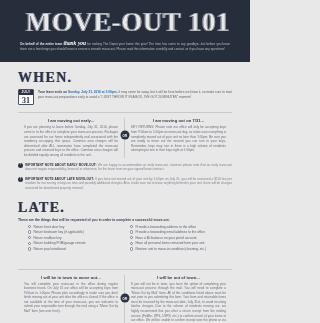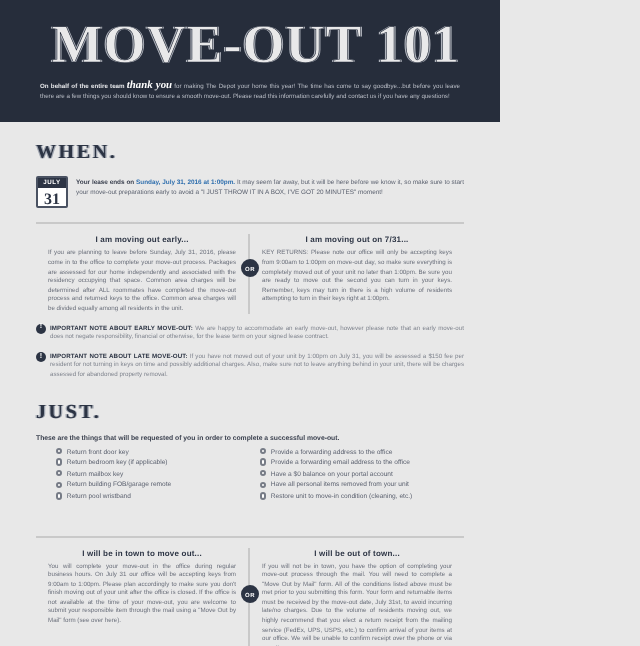--- a/index.html
+++ b/index.html
@@ -40,21 +40,21 @@
     font-weight: bold;
     font-size: 5.4px;
     color: #ffffff;
   }
 
   
   .sec { padding: 0 18px; }
   .sec-head {
     font-family: "Liberation Serif", serif;
     font-weight: bold;
-    font-size: 10px;
+    font-size: 14px;
     line-height: 15px;
     color: #2c3444;
     letter-spacing: 1.3px;
     text-shadow: 0.6px 0 0 #9fa5b0, -0.6px 0 0 #9fa5b0;
   }
   .when-wrap { padding-top: 8px; }
   .what-wrap { padding-top: 9px; }
   .how-wrap  { padding-top: 9px; }
 
   
@@ -186,21 +186,21 @@
   <div class="note">
     <div class="note-icon">!</div>
     <div class="note-text">
       <b>IMPORTANT NOTE ABOUT LATE MOVE-OUT:</b>
       <span>If you have not moved out of your unit by 1:00pm on July 31, you will be assessed a $150 fee per resident for not turning in keys on time and possibly additional charges. Also, make sure not to leave anything behind in your unit, there will be charges assessed for abandoned property removal.</span>
     </div>
   </div>
 </div>
 
 <div class="sec what-wrap">
-  <div class="sec-head">JUST.</div>
+  <div class="sec-head">LATE.</div>
   <div class="what-intro">These are the things that will be requested of you in order to complete a successful move-out.</div>
   <div class="check-cols">
     <div class="check-col">
       <div class="check-item">
         <div class="check-box"></div>
         <div class="check-label">Return front door key</div>
       </div>
       <div class="check-item">
         <div class="check-box"></div>
         <div class="check-label">Return bedroom key (if applicable)</div>

